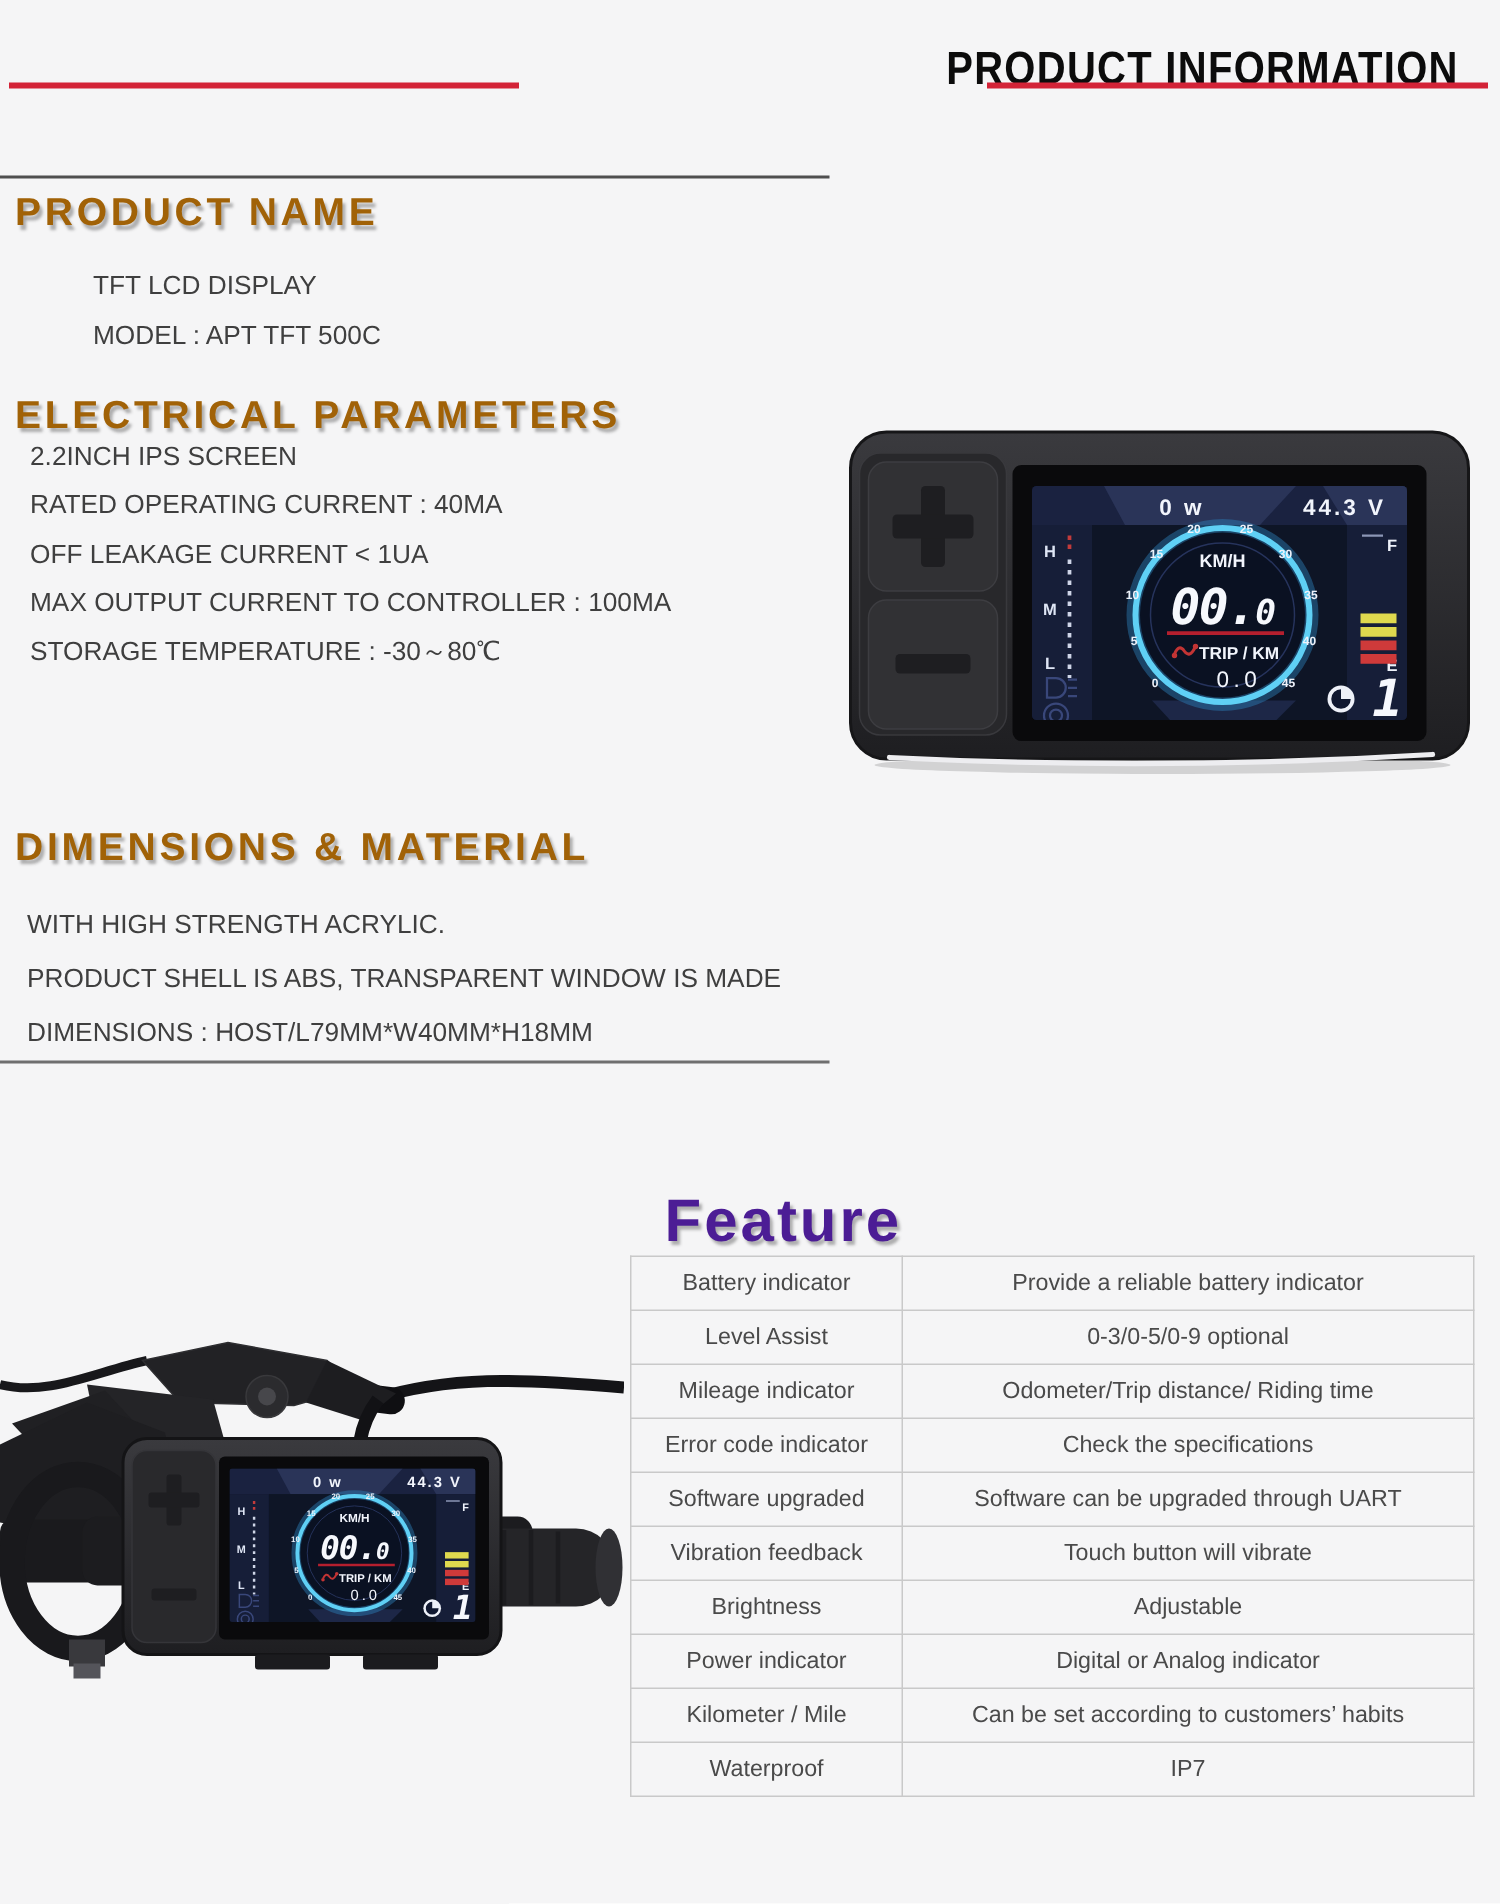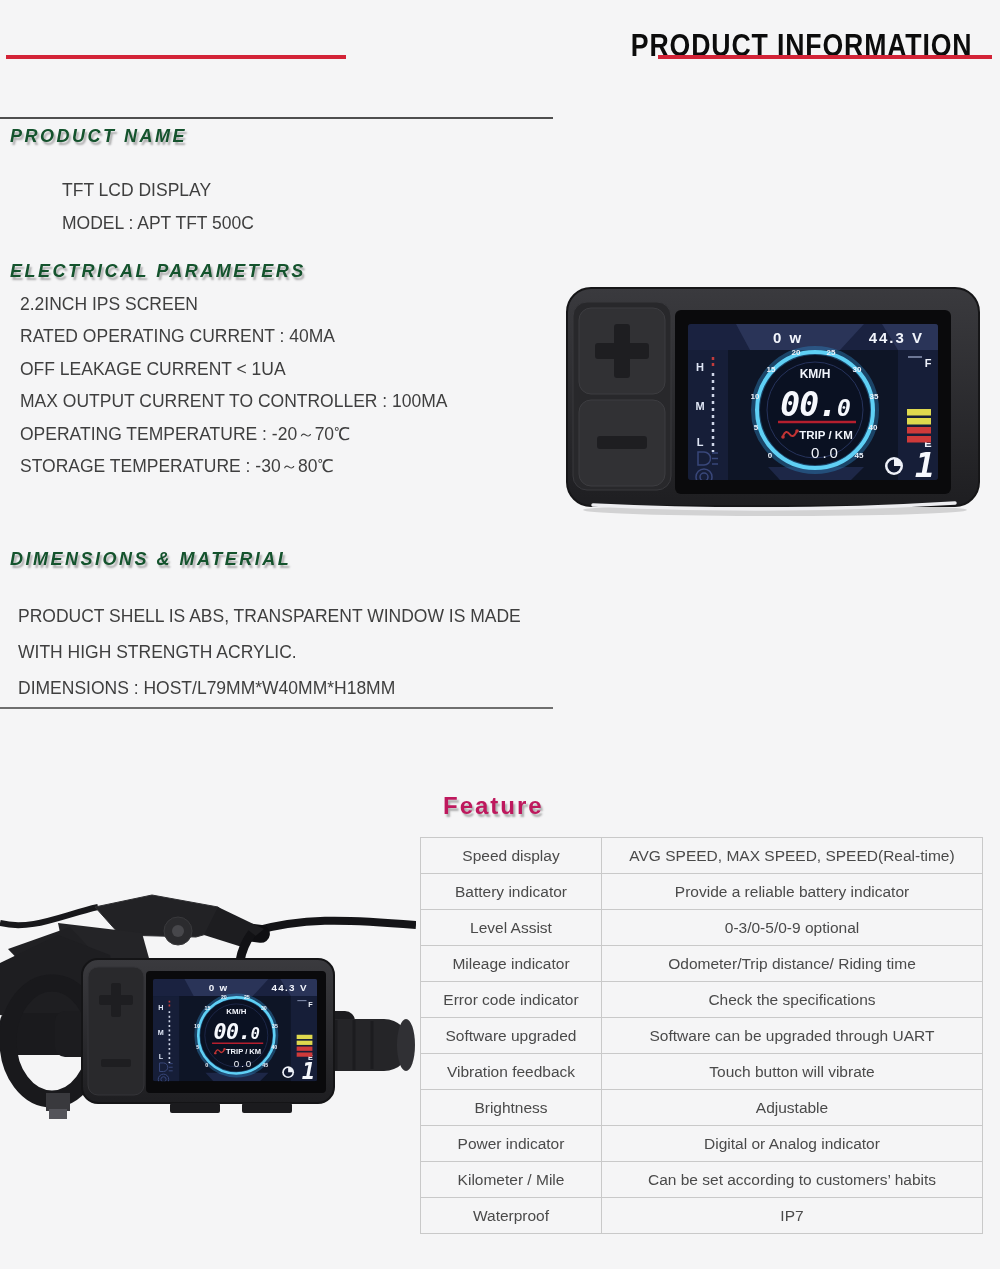--- a/index.html
+++ b/index.html
@@ -11,34 +11,34 @@
   .redline.left{left:6px;top:55px;width:340px;}
   .redline.right{left:658px;top:55px;width:334px;}
   .title-wrap{position:absolute;top:28px;left:0;width:100%;text-align:right;}
   .title{display:inline-block;font-weight:bold;font-size:31px;color:#0c0c0c;
          letter-spacing:1px;transform:scaleX(0.86);}
 
   .rule{position:absolute;left:0;height:2px;}
   .rule1{top:117px;width:553px;background:#4f4f4f;}
   .rule2{top:707px;width:553px;background:#6f6f6f;}
 
-  .sec-heading{position:absolute;left:10px;font-weight:bold;font-size:18px;color:#14532d;
-               letter-spacing:2.5px;text-shadow:2px 3px 2px rgba(40,40,40,0.35);white-space:nowrap;font-style:italic;}
+  .sec-heading{position:absolute;left:10px;font-weight:bold;font-size:26px;color:#a16207;
+               letter-spacing:2.5px;text-shadow:2px 3px 2px rgba(40,40,40,0.35);white-space:nowrap;}
   .h-product{top:126px;}
   .h-electrical{top:261px;}
   .h-dimensions{top:549px;text-align:right;}
 
   .text-block{position:absolute;color:#3f3f3f;font-size:17.5px;white-space:nowrap;}
   .pn-lines{left:18px;top:174px;line-height:33px;margin-left:44px;}
   .ep-lines{left:20px;top:288px;line-height:32.4px;}
   .dm-lines{left:18px;top:598px;line-height:36px;}
 
   
-  .feature-heading{position:absolute;left:443px;top:792px;font-weight:bold;font-size:24px;
-                   color:#be185d;letter-spacing:2px;text-shadow:2px 3px 2px rgba(40,40,40,0.35);}
+  .feature-heading{position:absolute;left:443px;top:792px;font-weight:bold;font-size:40px;
+                   color:#4c1d95;letter-spacing:2px;text-shadow:2px 3px 2px rgba(40,40,40,0.35);}
   .feature-table{position:absolute;left:420px;top:837px;width:563px;border-collapse:collapse;}
   .feature-table td{border:1px solid #c9c9c9;height:35px;text-align:center;vertical-align:middle;
                     color:#4a4a4a;font-size:15.5px;padding:0 4px;}
   .feature-table td.c1{width:172px;}
 
   .img-abs{position:absolute;}
 </style>
 </head>
 <body>
 
@@ -57,21 +57,20 @@
     <div>TFT LCD DISPLAY</div>
     <div>MODEL : APT TFT 500C</div>
   </div>
 
   <div class="sec-heading h-electrical">ELECTRICAL PARAMETERS</div>
   <div class="text-block ep-lines">
     <div>2.2INCH IPS SCREEN</div>
     <div>RATED OPERATING CURRENT : 40MA</div>
     <div>OFF LEAKAGE CURRENT &lt; 1UA</div>
     <div>MAX OUTPUT CURRENT TO CONTROLLER : 100MA</div>
-    <div>OPERATING TEMPERATURE : -20～70℃</div>
     <div>STORAGE TEMPERATURE : -30～80℃</div>
   </div>
 
   <svg class="img-abs" style="left:563px;top:284px;" width="424" height="234" viewBox="0 0 424 234">
     <defs>
       <linearGradient id="gbody" x1="0" y1="0" x2="0" y2="1">
         <stop offset="0" stop-color="#3a3a3e"></stop>
           <stop offset="1" stop-color="#1e1e21"></stop>
       </linearGradient>
       <clipPath id="screenClip">
@@ -166,34 +165,30 @@
     </g>
     <rect x="16" y="116" width="86" height="86" rx="12" fill="#313134" stroke="#3d3d41"></rect>
     <rect x="34" y="152" width="50" height="13" rx="3" fill="#1e1e21"></rect>
 
     <rect x="112" y="26" width="276" height="184" rx="6" fill="#0a0a0c"></rect>
     <use href="#lcd-screen" transform="translate(125,40)"></use>
   </svg>
 
   <div class="sec-heading h-dimensions">DIMENSIONS &amp; MATERIAL</div>
   <div class="text-block dm-lines">
+    <div>WITH HIGH STRENGTH ACRYLIC.</div>
     <div>PRODUCT SHELL IS ABS, TRANSPARENT WINDOW IS MADE</div>
-    <div>WITH HIGH STRENGTH ACRYLIC.</div>
     <div>DIMENSIONS : HOST/L79MM*W40MM*H18MM</div>
   </div>
 
   <div class="rule rule2"></div>
 
   <div class="feature-heading">Feature</div>
   <table class="feature-table">
     <tbody>
-      <tr>
-        <td class="c1">Speed display</td>
-        <td>AVG SPEED, MAX SPEED, SPEED(Real-time)</td>
-        </tr>
       <tr>
         <td class="c1">Battery indicator</td>
         <td>Provide a reliable battery indicator</td>
         </tr>
       <tr>
         <td class="c1">Level Assist</td>
         <td>0-3/0-5/0-9 optional</td>
         </tr>
       <tr>
         <td class="c1">Mileage indicator</td>

